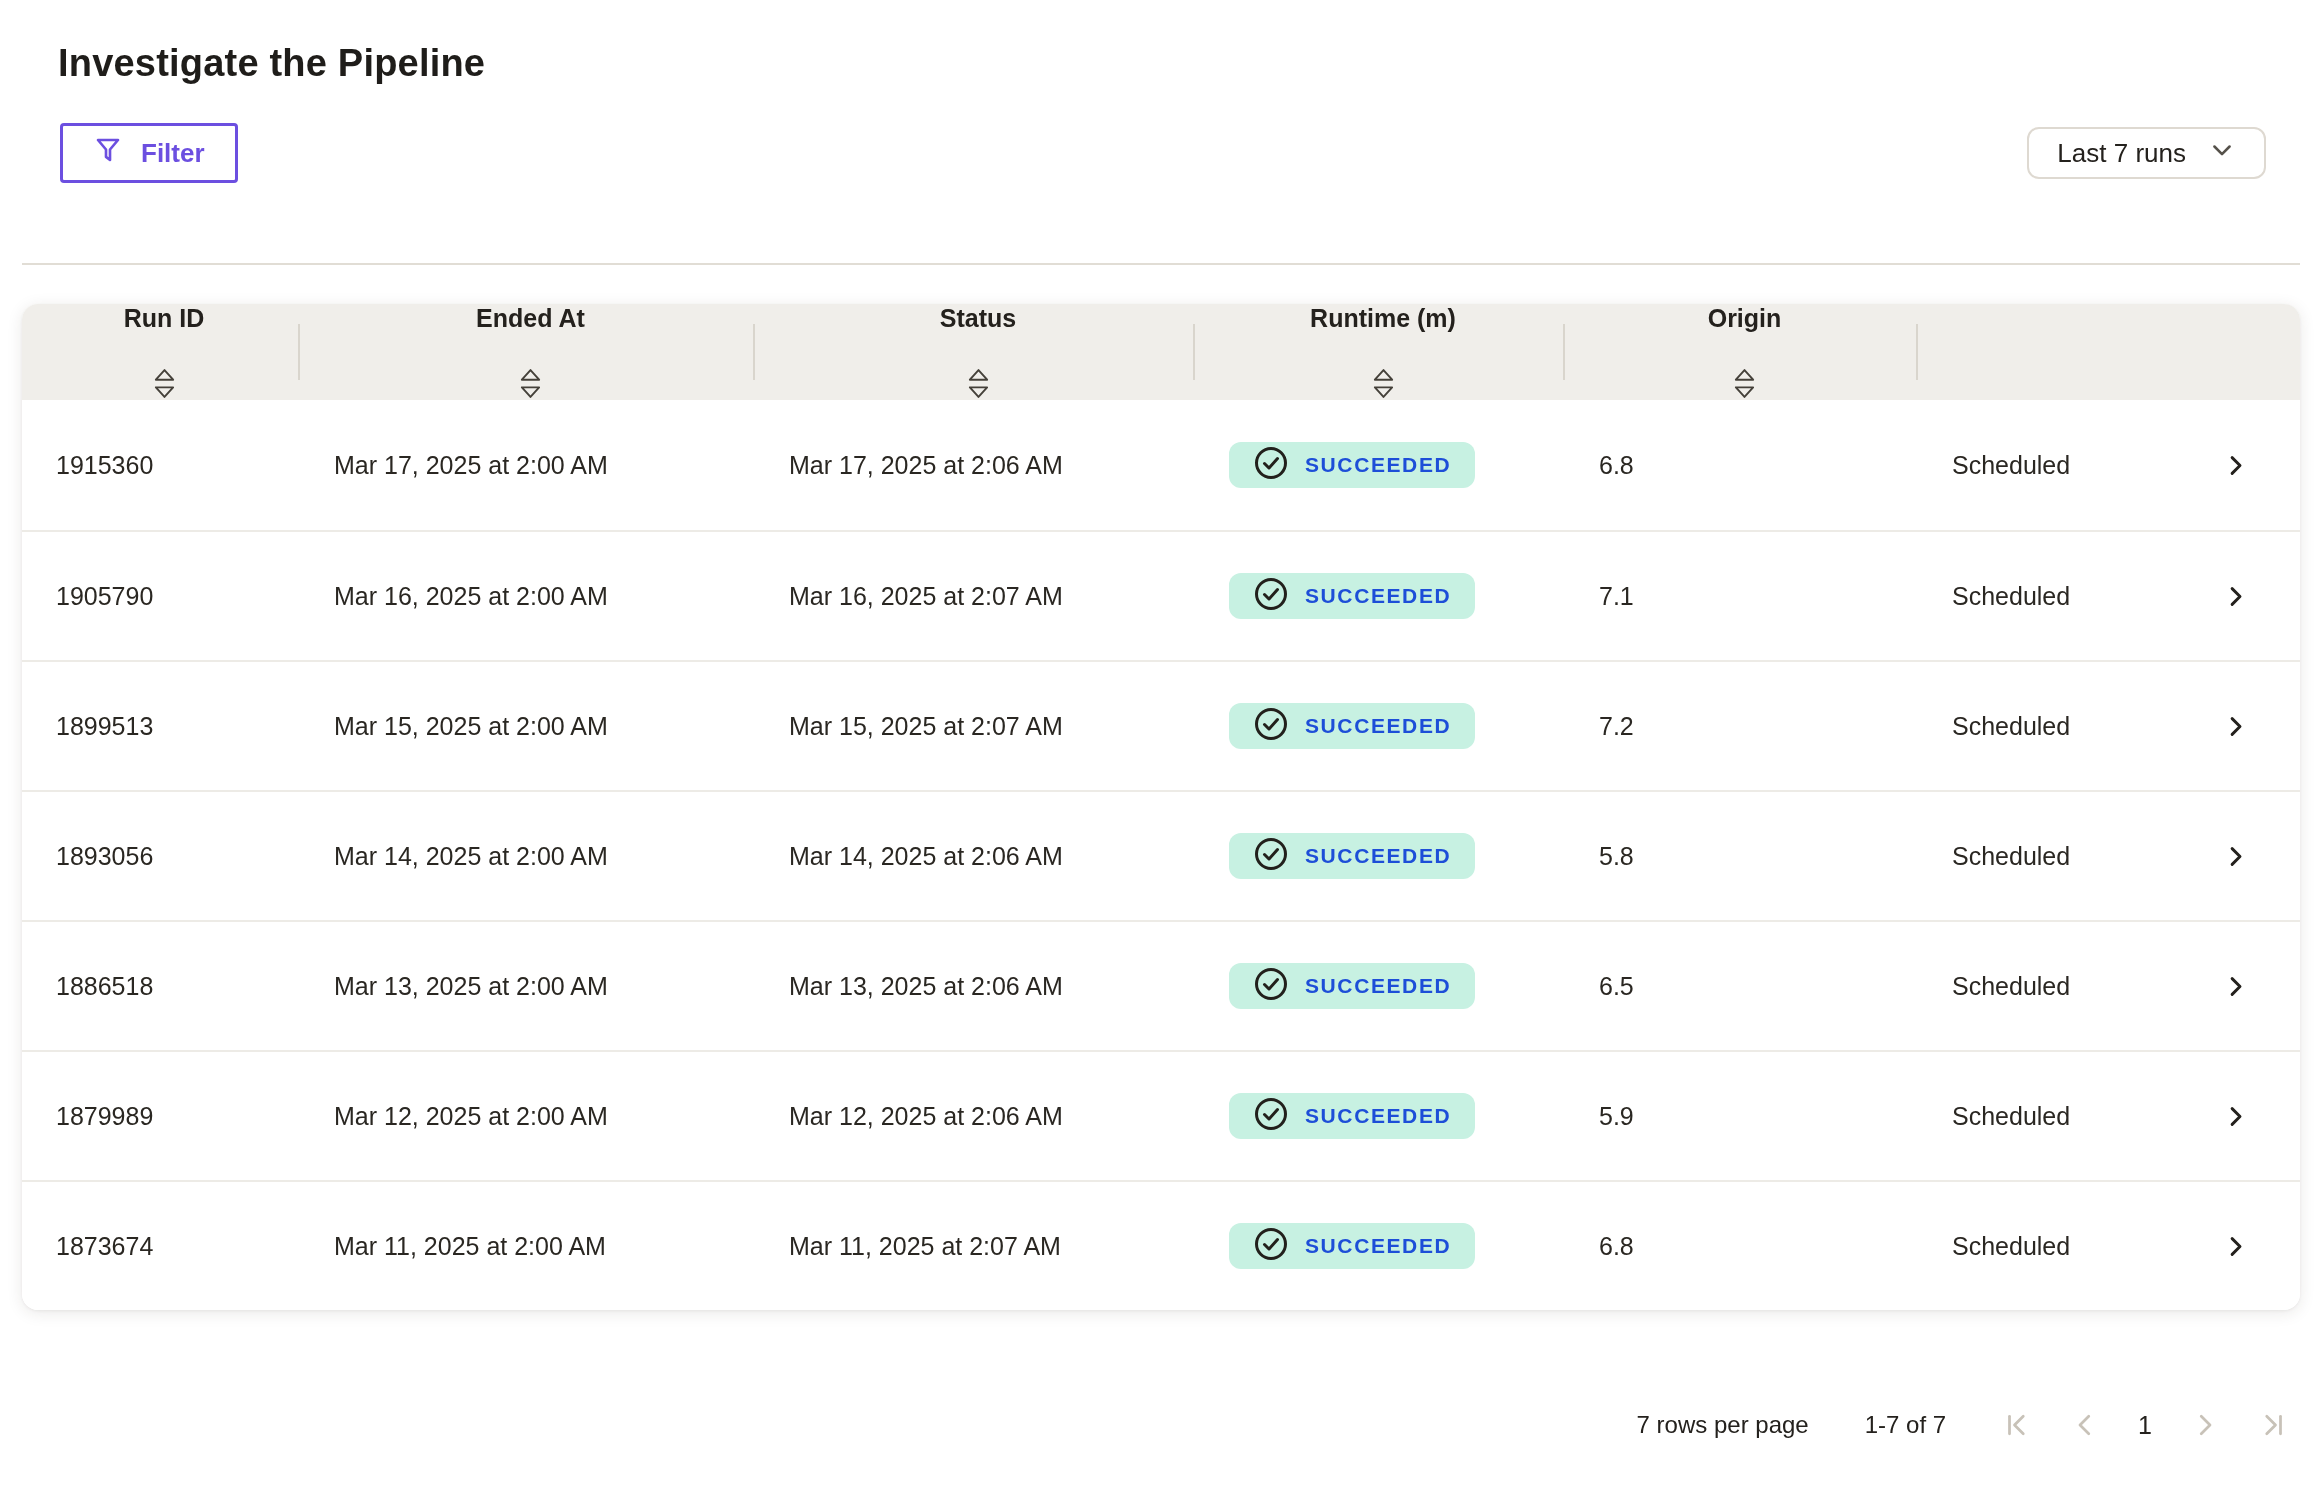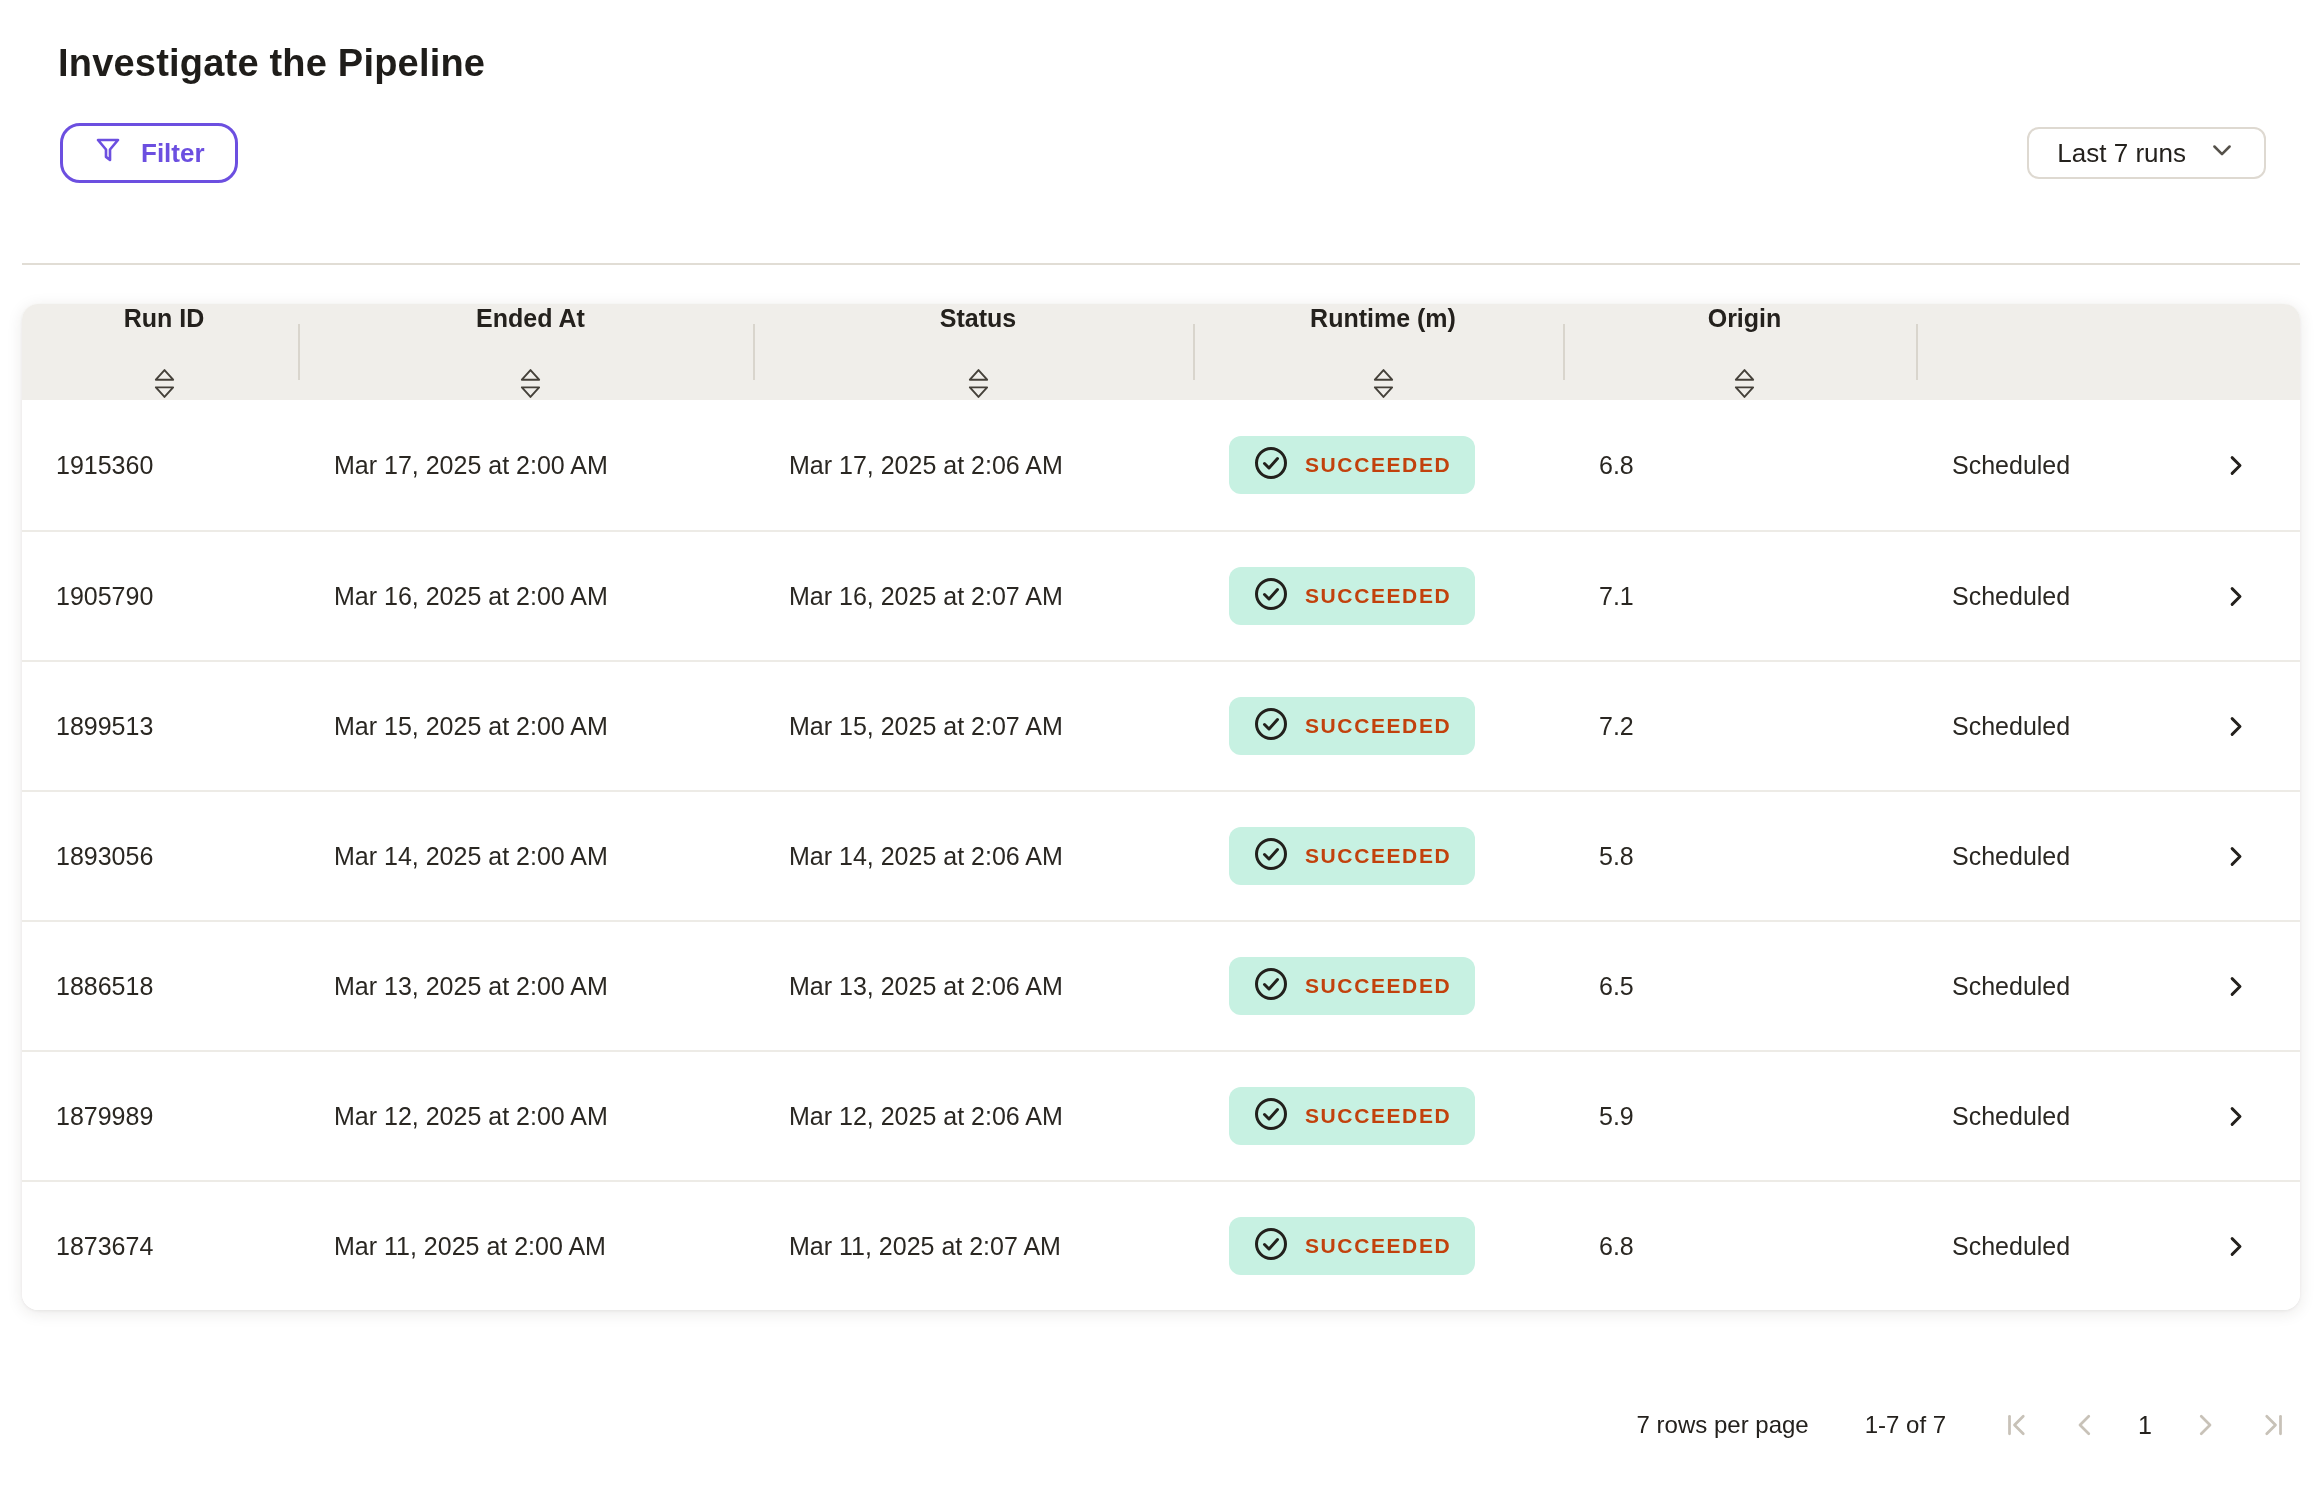--- a/index.html
+++ b/index.html
@@ -26,21 +26,21 @@
     justify-content: space-between;
     align-items: center;
     margin: 38px 0 0 38px;
     padding-right: 34px;
   }
   .filter-btn {
     display: inline-flex; align-items: center; gap: 18px;
     height: 60px; padding: 0 30px;
     background: #ffffff;
     border: 3px solid #6C4FE0;
-    border-radius: 20px;
+    border-radius: 4px;
     color: #6C4FE0;
     font-family: "Liberation Sans", sans-serif;
     font-size: 26px; font-weight: 600;
     cursor: pointer;
   }
   .range-btn {
     display: inline-flex; align-items: center; gap: 22px;
     height: 52px; padding: 0 28px;
     background: #ffffff;
     border: 2px solid #ded9d1;
@@ -83,25 +83,25 @@
     background: #d9d5cd;
   }
   .sort-icon { flex: 0 0 auto; display: inline-flex; }
 
   .row { height: 130px; background: #ffffff; }
   .row + .row { border-top: 2px solid #edebe6; }
   .td { padding-left: 34px; font-size: 25px; color: #2a2722; }
 
   .status-badge {
     display: inline-flex; align-items: center; gap: 16px;
-    height: 58px; padding: 0 24px;
+    height: 46px; padding: 0 24px;
     background: #c7f1e2;
     border-radius: 12px;
     font-size: 21px; font-weight: 600; letter-spacing: 1.6px;
-    color: #c2410c;
+    color: #1d4ed8;
   }
 
   .chevron-cell { display: flex; justify-content: center; padding-left: 0; }
   .row-chevron { display: inline-flex; cursor: pointer; }
 
   .footer {
     display: flex; justify-content: flex-end; align-items: center;
     gap: 56px;
     margin-top: 100px;
     padding-right: 12px;

